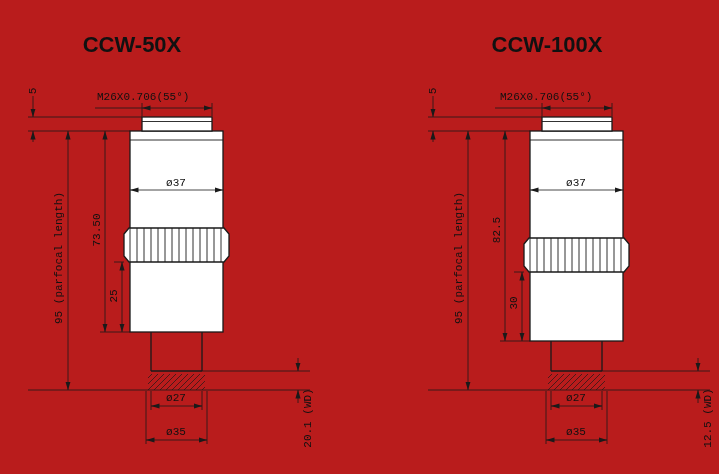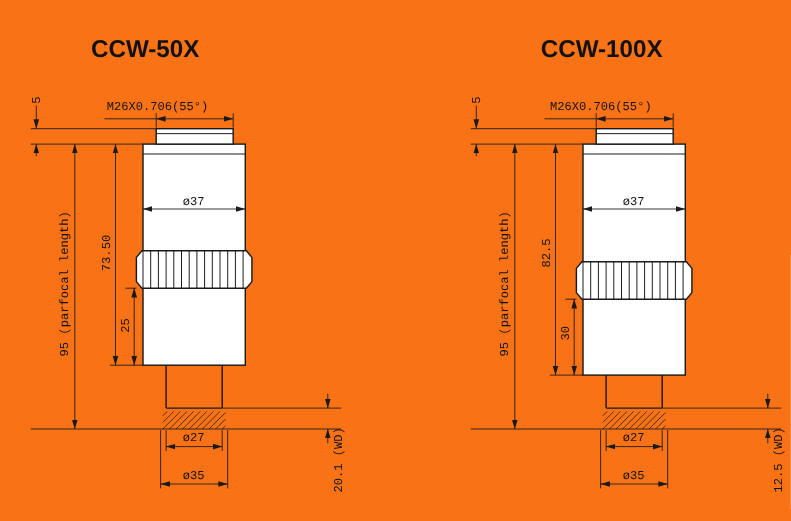--- a/index.html
+++ b/index.html
@@ -1,16 +1,16 @@
 <!DOCTYPE html>
 <html><head>
 <meta charset="utf-8">
 <style>
   html,body{margin:0;padding:0;background:#fff;}
-  .stage{position:relative;width:719px;height:474px;background:#f97316;overflow:hidden;
+  .stage{position:relative;width:719px;height:474px;background:#b91c1c;overflow:hidden;
          font-family:"Liberation Sans",sans-serif;}
   svg{display:block;}
   .t-title{font-family:"Liberation Sans",sans-serif;font-size:22px;font-weight:600;fill:#111;}
   .t-dim{font-family:"Liberation Mono","DejaVu Sans Mono",monospace;font-size:11px;fill:#111;}
   .obj{stroke:#1a1a1a;stroke-width:1.3;fill:none;}
   .objf{stroke:#1a1a1a;stroke-width:1.3;fill:#fff;}
   .obj2{stroke:#1a1a1a;stroke-width:0.9;fill:none;}
   .dim{stroke:#1a1a1a;stroke-width:0.8;fill:none;}
   .hatch{stroke:#1a1a1a;stroke-width:0.7;fill:none;}
   .knurl{stroke:#1a1a1a;stroke-width:0.9;fill:none;}

